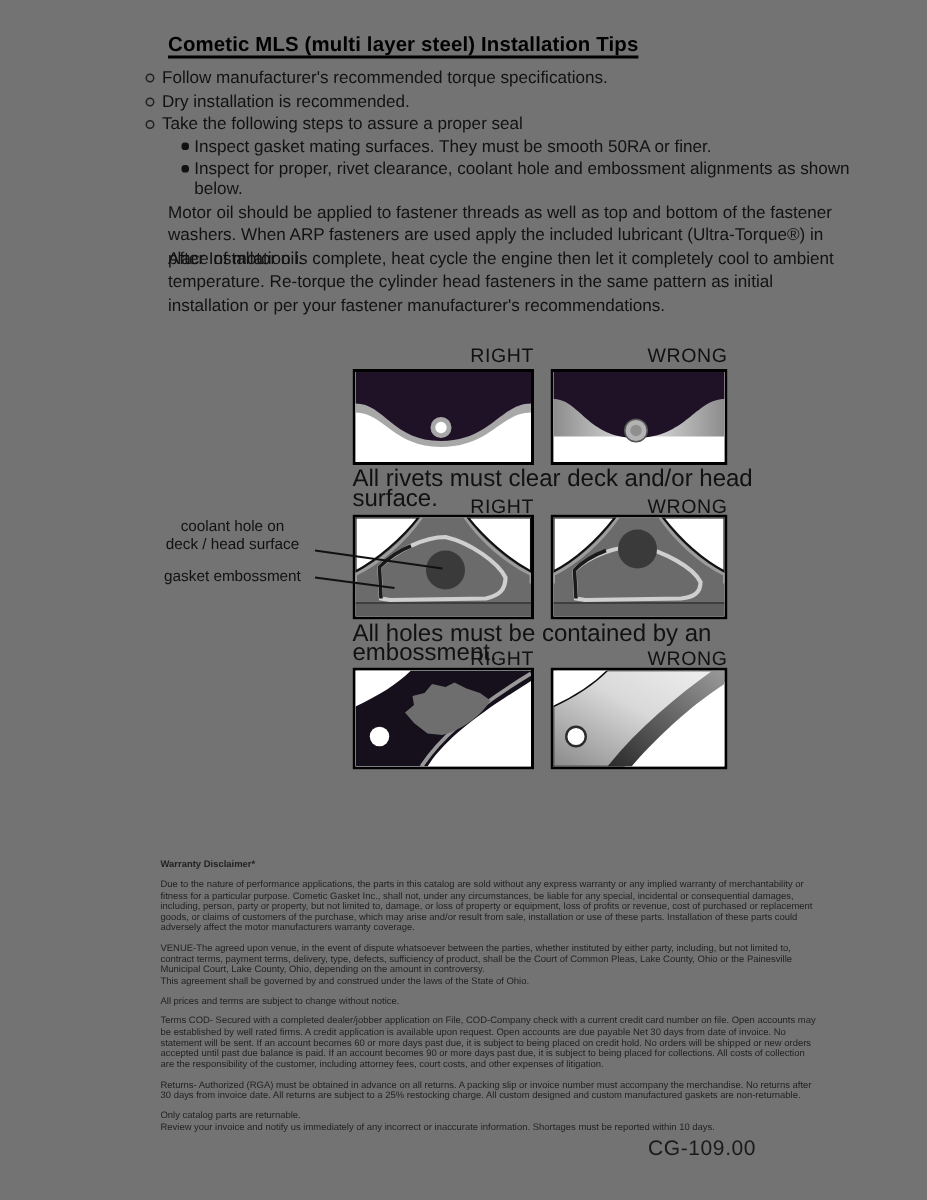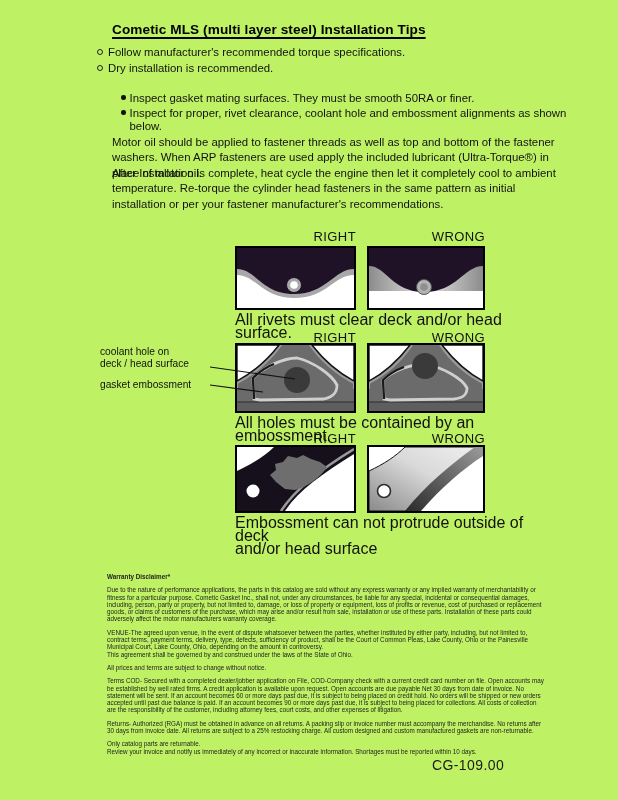--- a/index.html
+++ b/index.html
@@ -1,54 +1,58 @@
 <!DOCTYPE html>
 <html><head>
 <meta charset="utf-8">
 <style>
   html,body { margin:0; padding:0; background:#fff; }
   .page {
-    position:relative; width:618px; height:800px; background:#bef264;
+    position:relative; width:618px; height:800px; background:#737373;
     font-family:"Liberation Sans", sans-serif; color:#121212; overflow:hidden;
   }
   .abs { position:absolute; }
   .title {
     font-size:13.6px; font-weight:bold; color:#000;
     text-decoration:underline; text-underline-offset:3px; text-decoration-thickness:1.5px;
     letter-spacing:0.1px;
   }
   .bullet-line { display:flex; align-items:flex-start; font-size:11.4px; line-height:13px; }
   .o-marker { flex:0 0 auto; width:4px; height:4px; border:1px solid #222; border-radius:50%; margin:3px 5px 0 0; }
   .f-marker { flex:0 0 auto; width:4.5px; height:4.5px; background:#111; border-radius:50%; margin:3px 4px 0 0; }
   .h2 { font-size:12.4px; font-weight:bold; color:#000; }
   .para { font-size:11.4px; line-height:15.4px; }
   .dlabel { font-size:13px; text-align:right; color:#111; letter-spacing:0.4px; }
   .dbox { border:2px solid #000; background:#fff; }
   .dbox svg { display:block; width:100%; height:100%; }
   .caption { font-size:16px; line-height:13px; white-space:pre-line; color:#111; }
-  .ptr-label { font-size:10.2px; line-height:11.5px; text-align:left; white-space:pre-line; color:#111; }
+  .ptr-label { font-size:10.2px; line-height:11.5px; text-align:center; white-space:pre-line; color:#111; }
   .legal { width:438px; font-size:6.3px; line-height:7.3px; color:#222; }
   .legal .lp { margin:0 0 6px 0; white-space:pre-line; }
   .legal .lh { font-weight:bold; margin:0 0 6px 0; }
   .footer-code { font-size:14px; color:#1a1a1a; letter-spacing:0.4px; }
 </style>
 </head>
 <body>
 
 <div class="page">
 
   <div class="abs title" style="left:112px; top:22px;">Cometic MLS (multi layer steel) Installation Tips</div>
 
   <div class="abs bullet-line" style="left:97px; top:46px; width:470px;">
     <span class="o-marker"></span>
     <span>Follow manufacturer's recommended torque specifications.</span>
   </div>
   <div class="abs bullet-line" style="left:97px; top:62px; width:470px;">
     <span class="o-marker"></span>
     <span>Dry installation is recommended.</span>
+  </div>
+  <div class="abs bullet-line" style="left:97px; top:77px; width:470px;">
+    <span class="o-marker"></span>
+    <span>Take the following steps to assure a proper seal</span>
   </div>
   <div class="abs bullet-line" style="left:121px; top:92px; width:460px;">
     <span class="f-marker"></span>
     <span>Inspect gasket mating surfaces.  They must be smooth 50RA or finer.</span>
   </div>
   <div class="abs bullet-line" style="left:121px; top:107px; width:470px;">
     <span class="f-marker"></span>
     <span>Inspect for proper, rivet clearance, coolant hole and embossment alignments as shown below.</span>
   </div>
 
@@ -157,22 +161,20 @@
             <stop offset="1" stop-color="#9a9a9a"></stop>
         </linearGradient>
       </defs>
       <rect width="114" height="64" fill="#ffffff"></rect>
       <path d="M0,24 C15,17 27,9 36,0 L114,0 L114,7 C83,27 60,44 47,64 L0,64 Z" fill="url(#gW3a)" stroke="#111" stroke-width="1"></path>
       <path d="M36,64 C55,40 81,18 106,0 L114,0 L114,9 C95,21 71,42 52,64 Z" fill="url(#gW3b)"></path>
       <circle cx="15" cy="44" r="6.5" fill="#ffffff" stroke="#2c2c2c" stroke-width="1.6"></circle>
     </svg>
   </div>
 
-  <div class="abs caption" style="left:235px; top:516px; width:300px;">Embossment can not protrude outside of deck
-and/or head surface</div>
 
   <div class="abs legal" style="left:107px; top:573px;">
     <div class="lh">Warranty Disclaimer*</div>
     <div class="lp">Due to the nature of performance applications, the parts in this catalog are sold without any express warranty or any implied warranty of merchantability or fitness for a particular purpose.  Cometic Gasket Inc., shall not, under any circumstances, be liable for any special, incidental or consequential damages, including, person, party or property, but not limited to, damage, or loss of property or equipment, loss of profits or revenue, cost of purchased or replacement goods, or claims of customers of the purchase, which may arise and/or result from sale, installation or use of these parts.  Installation of these parts could adversely affect the motor manufacturers warranty coverage.</div>
     <div class="lp">VENUE-The agreed upon venue, in the event of dispute whatsoever between the parties, whether instituted by either party, including, but not limited to, contract terms, payment terms, delivery, type, defects, sufficiency of product, shall be the Court of Common Pleas, Lake County, Ohio or the Painesville Municipal Court, Lake County, Ohio, depending on the amount in controversy.
 This agreement shall be governed by and construed under the laws of the State of Ohio.</div>
     <div class="lp">All prices and terms are subject to change without notice.</div>
     <div class="lp">Terms COD- Secured with a completed dealer/jobber application on File, COD-Company check with a current credit card number on file.  Open accounts may be established by well rated firms.  A credit application is available upon request.  Open accounts are due payable Net 30 days from date of invoice.  No statement will be sent.  If an account becomes 60 or more days past due, it is subject to being placed on credit hold.  No orders will be shipped or new orders accepted until past due balance is paid.  If an account becomes 90 or more days past due, it is subject to being placed for collections.  All costs of collection are the responsibility of the customer, including attorney fees, court costs, and other expenses of litigation.</div>
     <div class="lp">Returns- Authorized (RGA) must be obtained in advance on all returns.  A packing slip or invoice number must accompany the merchandise.  No returns after 30 days from invoice date.  All returns are subject to a 25% restocking charge.  All custom designed and custom manufactured gaskets are non-returnable.</div>
     <div class="lp">Only catalog parts are returnable.

